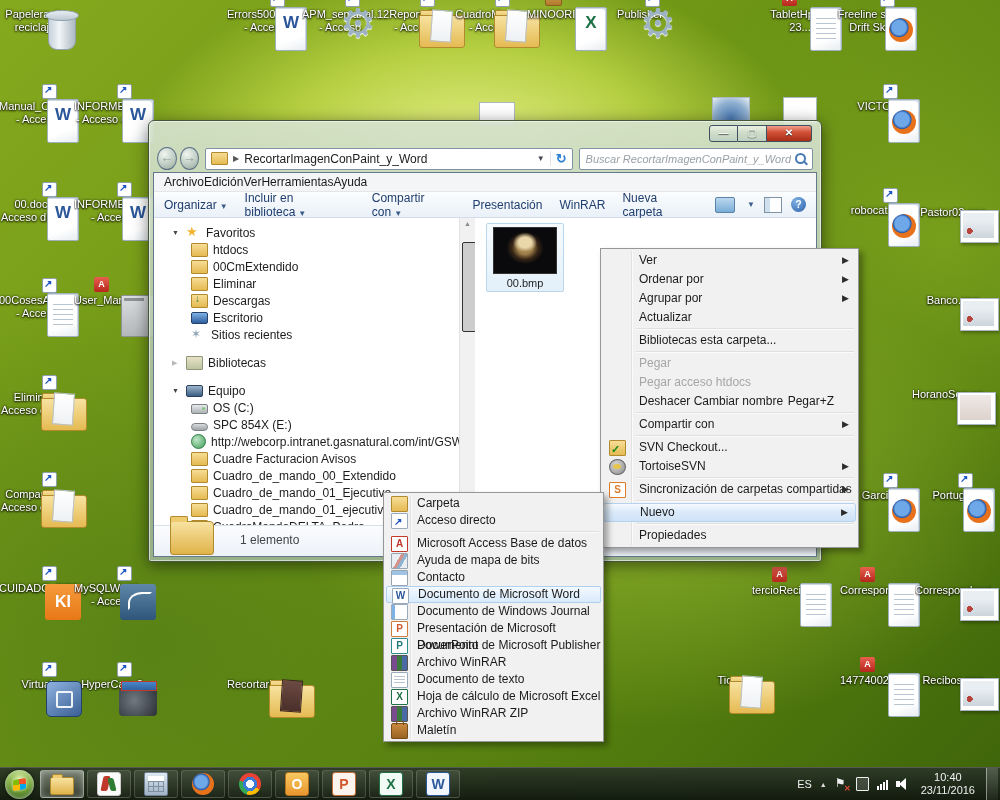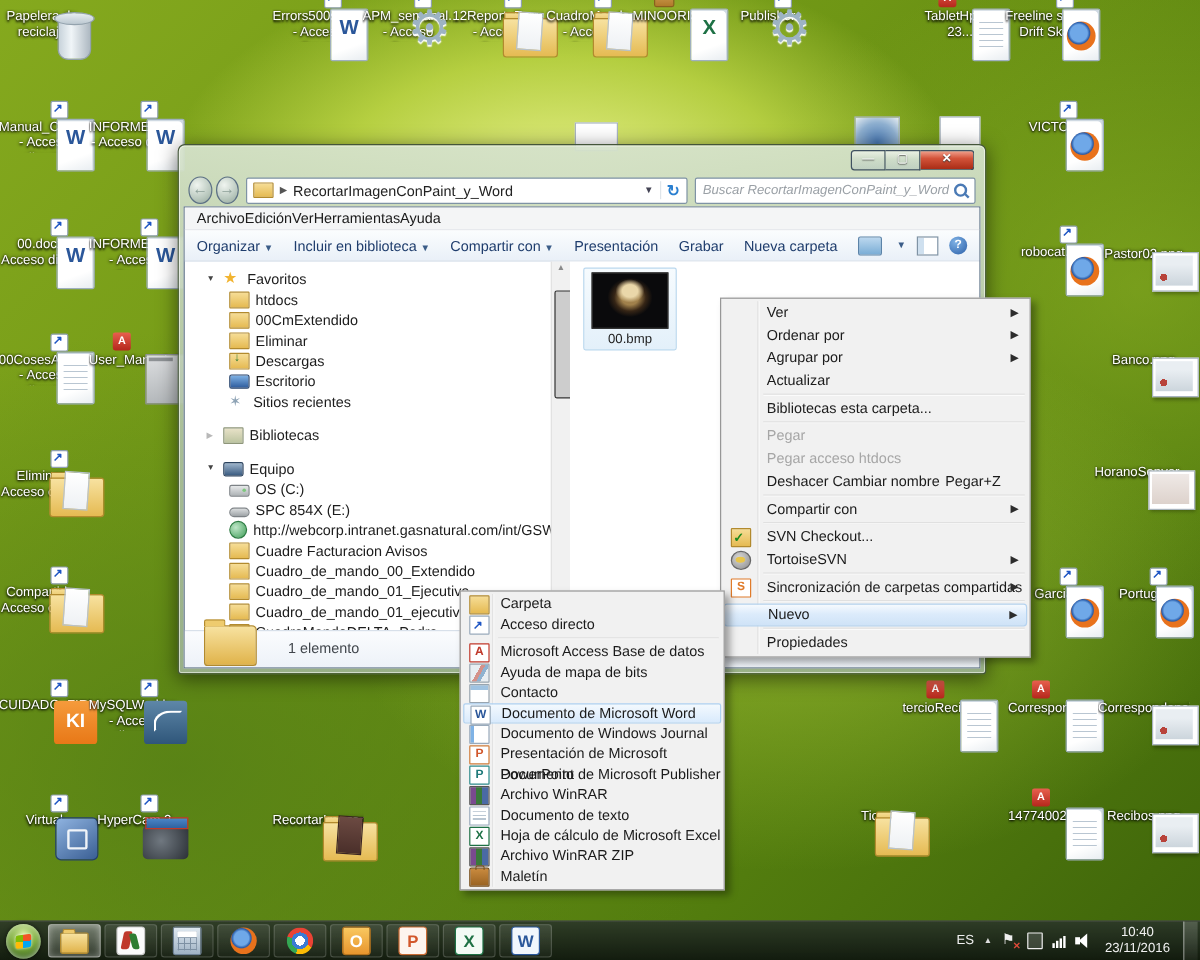--- a/index.html
+++ b/index.html
@@ -448,21 +448,21 @@
       <span>Edición</span>
       <span>Ver</span>
       <span>Herramientas</span>
       <span>Ayuda</span>
     </div>
     <div class="toolbar">
       <span><span>Organizar</span><span class="car">▼</span></span>
       <span><span>Incluir en biblioteca</span><span class="car">▼</span></span>
       <span><span>Compartir con</span><span class="car">▼</span></span>
       <span>Presentación</span>
-      <span>Grabar</span>
+      <span>WinRAR</span>
       <span>Nueva carpeta</span>
       <span class="tb-right">
         <span class="tb-views"></span>
         <span class="car">▼</span>
         <span class="tb-panel"></span>
         <span class="tb-help">?</span>
       </span>
     </div>
     <div class="panes">
       <div class="sidepane">

